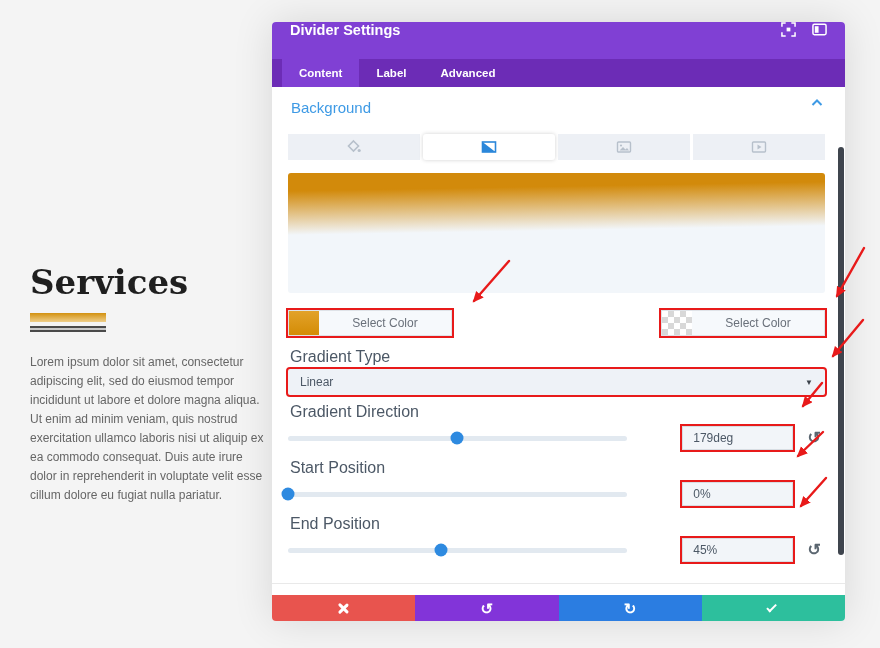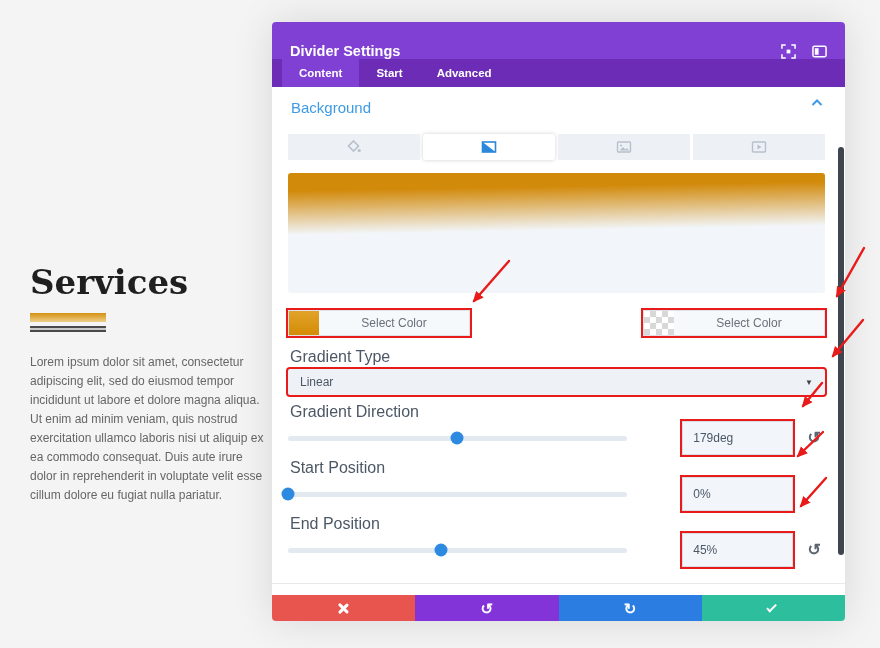--- a/index.html
+++ b/index.html
@@ -23,62 +23,62 @@
   .divider-lines{margin-top:4px;}
   .dl1{height:2px;background:#4a4a4a;}
   .dl2{height:2px;background:#c9c9c9;}
   .dl3{height:2px;background:#4a4a4a;}
   .preview-text{margin-top:21px;width:242px;font-size:12px;line-height:19px;color:#666;}
 
   
   .modal{position:absolute;left:272px;top:22px;width:573px;height:599px;background:#fff;
          border-radius:4px;box-shadow:0 0 40px rgba(0,0,0,.12);}
   .modal-header{height:37px;background:var(--purple-header);border-radius:4px 4px 0 0;
-                display:flex;align-items:flex-end;padding:0 18px;}
+                display:flex;align-items:flex-start;padding:0 18px;}
   .modal-title{color:#fff;font-weight:bold;font-size:14.5px;flex:1;}
   .header-icon{width:15px;height:15px;margin-left:16px;display:block;cursor:pointer;}
   .tabbar{height:28px;background:var(--purple-bar);display:flex;padding-left:10px;}
   .tab{line-height:28px;padding:0 17px;color:#fff;font-size:11.5px;font-weight:bold;cursor:pointer;}
   .tab.active{background:var(--purple-header);}
 
   .content{position:relative;padding:10px 20px 0 16px;height:508px;}
   .section-head{display:flex;align-items:flex-start;padding:2px 2px 0 3px;}
   .section-title{color:var(--blue);font-size:15px;flex:1;cursor:pointer;}
 
   .type-tabs{display:flex;gap:3px;margin-top:18px;}
   .type-tab{flex:1;height:26px;background:#edf0f5;display:flex;align-items:center;
             justify-content:center;cursor:pointer;}
   .type-tab.active{background:#fff;border-radius:3px;box-shadow:0 0 4px rgba(0,0,0,.18);}
 
   .gradient-preview{margin-top:13px;height:120px;border-radius:3px;background-color:#f2f6fa;
     background-image:linear-gradient(179deg,var(--gold) 0%,var(--gold) 14%,rgba(210,138,11,0) 48%);}
 
   .color-row{display:flex;justify-content:space-between;margin-top:17px;}
-  .color-btn{width:182px;height:26px;display:flex;background:#f6f9fc;border:1px solid #dfe3e8;
+  .color-btn{width:164px;height:26px;display:flex;background:#f6f9fc;border:1px solid #dfe3e8;
              box-shadow:0 0 0 2px var(--red);cursor:pointer;}
   .swatch{width:30px;}
   .swatch-gold{background:linear-gradient(180deg,#e2a22a,#d48c06);}
   .swatch-checker{
     background-image:linear-gradient(45deg,#d8d8d8 25%,transparent 25%,transparent 75%,#d8d8d8 75%),
                      linear-gradient(45deg,#d8d8d8 25%,#fff 25%,#fff 75%,#d8d8d8 75%);
     background-size:12px 12px;background-position:0 0,6px 6px;background-color:#fff;}
   .color-label{flex:1;text-align:center;line-height:24px;font-size:12px;color:#69707a;}
 
   .field-label{font-size:16px;color:var(--label);margin-top:8px;padding-left:2px;}
   .field-label.first{margin-top:12px;}
   .gt-select{margin-top:3px;height:26px;background:#eef2f7;box-shadow:0 0 0 2px var(--red);
              display:flex;align-items:center;justify-content:space-between;padding:0 12px;
              font-size:12px;color:var(--label);border-radius:2px;cursor:pointer;}
   .caret{font-size:8px;color:#3c434b;}
 
   .slider-row{display:flex;align-items:center;margin-top:4px;height:26px;}
   .slider-track{width:343px;height:5px;background:#e2e9f0;border-radius:3px;position:relative;cursor:pointer;}
   .slider-handle{position:absolute;top:50%;width:13px;height:13px;border-radius:50%;
                  background:#2e8ae0;transform:translate(-50%,-50%);cursor:grab;}
-  .value-input{margin-left:55px;width:111px;height:34px;background:#f2f5f9;border:1px solid #d7dde3;
+  .value-input{margin-left:55px;width:111px;height:24px;background:#f2f5f9;border:1px solid #d7dde3;
                box-shadow:0 0 0 2px var(--red);font-size:12px;color:var(--label);padding:0 10px;
                font-family:"Liberation Sans",sans-serif;outline:none;}
   .reset-btn{margin-left:10px;width:22px;background:none;border:none;font-size:16px;font-weight:bold;
              color:#5b6670;cursor:pointer;line-height:1;}
   .reset-hidden{visibility:hidden;}
 
   .admin-section{border-top:1px solid #e9e9e9;margin:20px -20px 16px -16px;
                  padding:15px 20px 0 24px;display:flex;align-items:center;}
 
   .scrollbar{position:absolute;right:1px;top:125px;width:6px;height:408px;background:#3f454e;
@@ -134,21 +134,21 @@
         <rect x="6" y="6" width="4" height="4" fill="#fff"></rect>
       </svg>
       <svg class="header-icon" viewBox="0 0 16 16">
         <rect x="1" y="2.5" width="14" height="11" rx="1.5" fill="none" stroke="#fff" stroke-width="1.6"></rect>
         <rect x="3" y="4.5" width="4" height="7" fill="#fff"></rect>
       </svg>
     </div>
 
     <div class="tabbar">
       <div class="tab active">Content</div>
-      <div class="tab">Start</div>
+      <div class="tab">Label</div>
       <div class="tab">Advanced</div>
     </div>
 
     <div class="content">
 
       <div class="section-head">
         <div class="section-title">Background</div>
         <svg width="12" height="8" viewBox="0 0 12 8">
           <polyline points="1.5,6 6,1.5 10.5,6" fill="none" stroke="#3e9ae5" stroke-width="2"></polyline>
         </svg>

